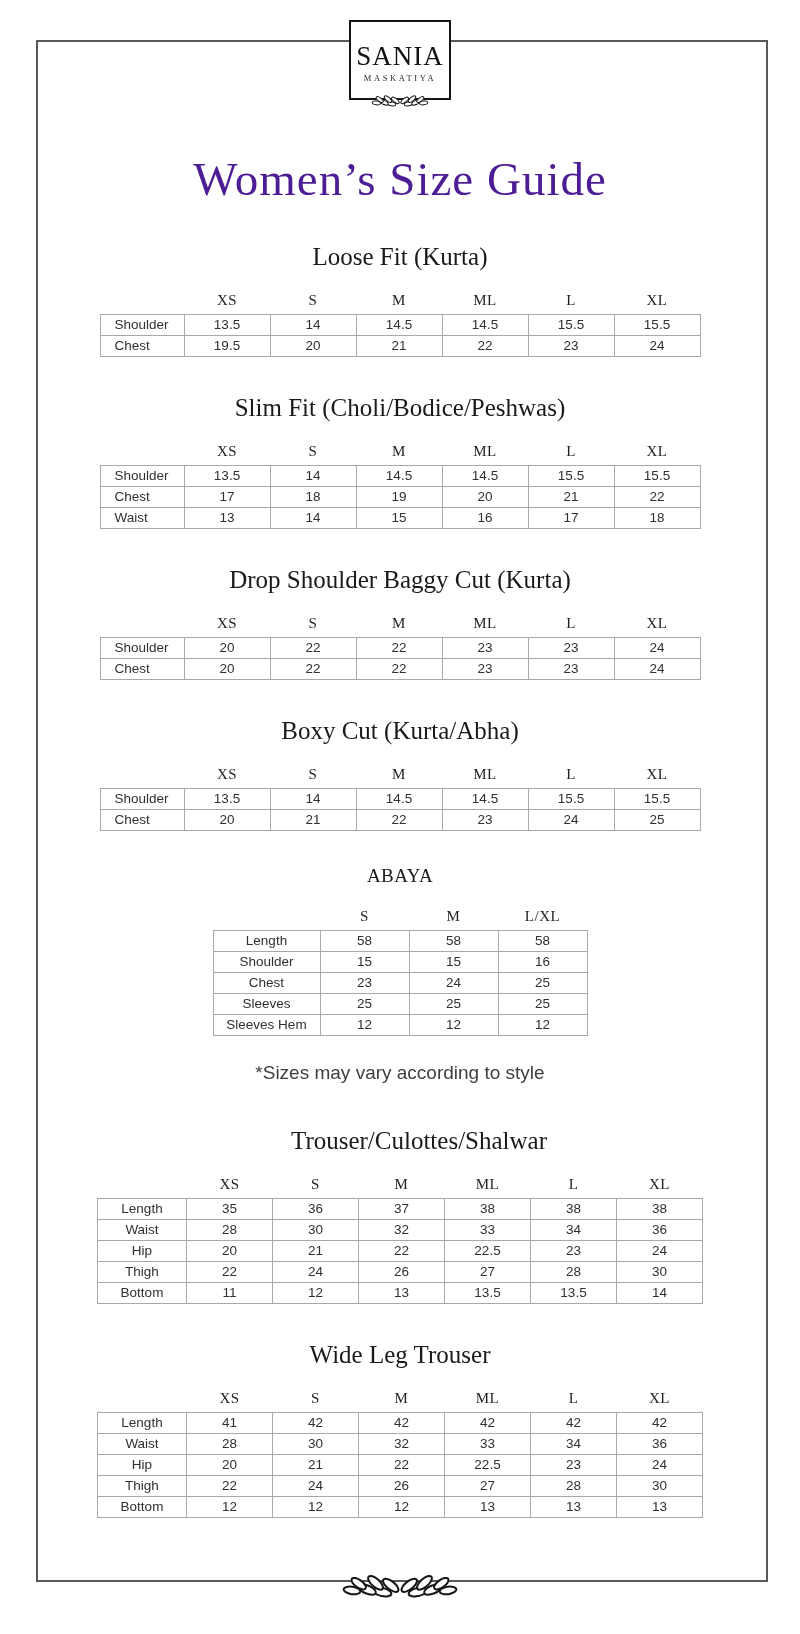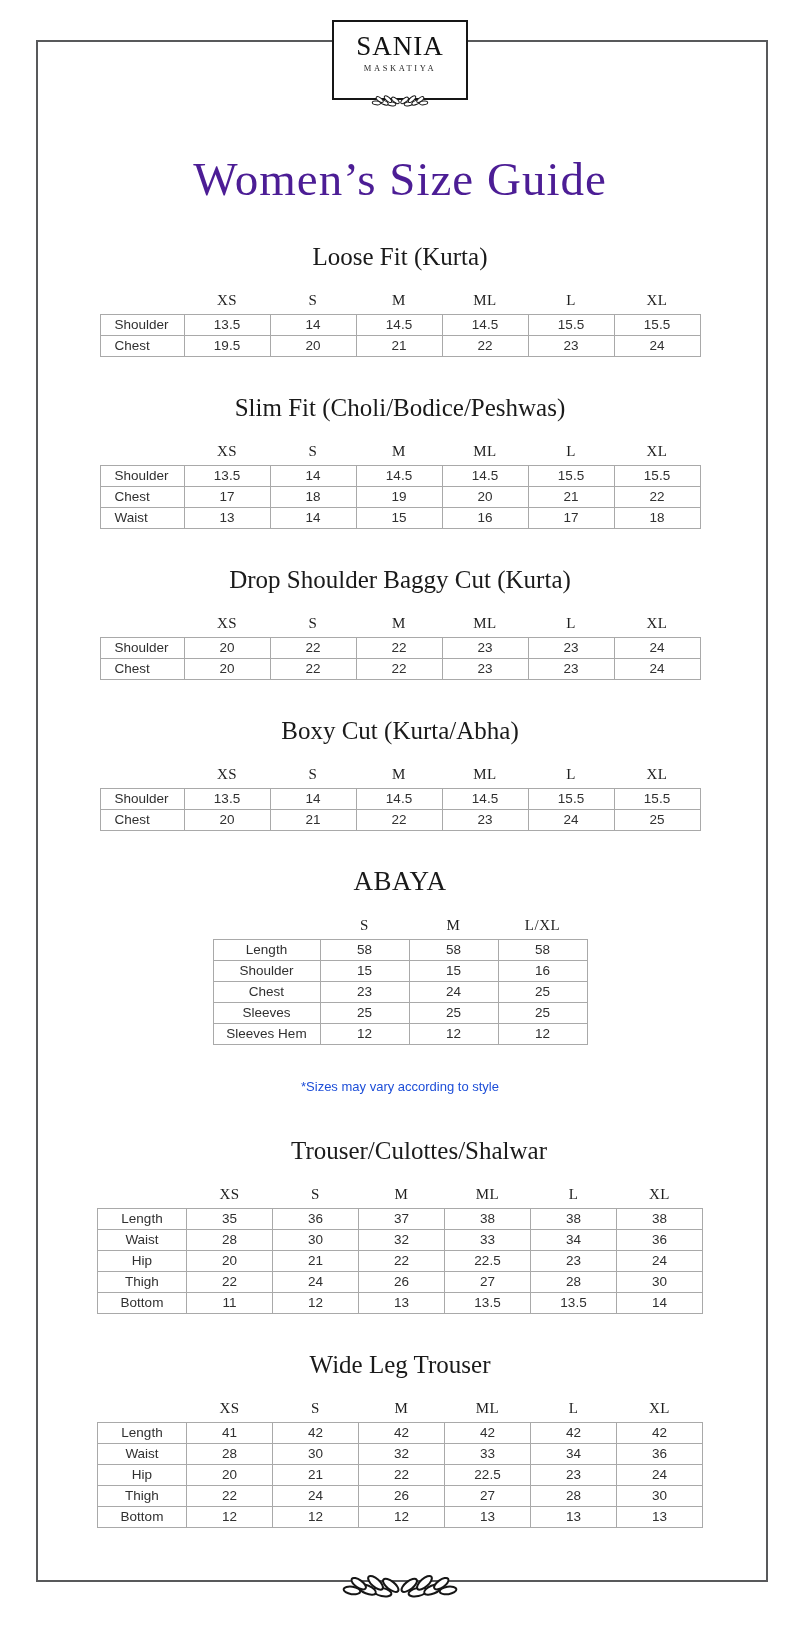--- a/index.html
+++ b/index.html
@@ -21,27 +21,27 @@
     left: 36px; top: 40px; right: 32px; bottom: 52px;
     border: 2px solid #58595b;
     pointer-events: none;
     z-index: 1;
   }
   
   .logo-box {
     position: absolute;
     top: 20px; left: 50%;
     transform: translateX(-50%);
-    width: 136px; height: 80px;
+    width: 102px; height: 80px;
     background: #ffffff;
     border: 2px solid #161616;
     z-index: 3;
     text-align: center;
     box-sizing: border-box;
-    padding-top: 10px;
+    padding-top: 20px;
   }
   .logo-name {
     font-family: "Liberation Serif", serif;
     font-size: 27px;
     line-height: 28px;
     letter-spacing: 1px;
     color: #121212;
   }
   .logo-subname {
     font-family: "Liberation Serif", serif;
@@ -73,21 +73,21 @@
   }
   .size-section h2 {
     font-family: "Liberation Serif", serif;
     font-weight: 500;
     font-size: 25px;
     line-height: 1.2;
     margin: 36px 0 0 0;
     color: #1a1a1a;
   }
   .size-section.first h2 { margin-top: 36px; }
-  .size-section.abaya h2 { margin-top: 34px; font-size: 27px; letter-spacing: 0.5px; }
+  .size-section.abaya h2 { margin-top: 34px; font-size: 19px; letter-spacing: 0.5px; }
   .size-section.trouser h2 { margin-top: 42px; padding-left: 38px; }
   .size-table {
     border-collapse: collapse;
     margin: 20px auto 0 auto;
     font-family: "Liberation Sans", sans-serif;
     font-size: 13.5px;
     color: #303030;
     padding-left: 24px;
   }
   .size-table thead th {
@@ -110,23 +110,23 @@
   .size-table td, .size-table th { width: 81px; }
   .size-table .lbl { width: 84px; margin-top: 44px; }
   .size-table.align-left tbody td.lbl {
     text-align: left;
     padding-left: 14px;
     box-sizing: border-box;
   }
   .size-table.narrow td, .size-table.narrow th { width: 84px; }
   .size-table.narrow .lbl { width: 102px; }
   .note {
-    font-size: 13px;
-    color: #1d4ed8;
-    margin: 34px 0 0 0;
+    font-size: 19px;
+    color: #404040;
+    margin: 26px 0 0 0;
   }
   .footer-ornament {
     position: absolute;
     bottom: 36px; left: 50%;
     transform: translateX(-50%);
     z-index: 2;
     line-height: 0;
   }
 </style>
 </head>

